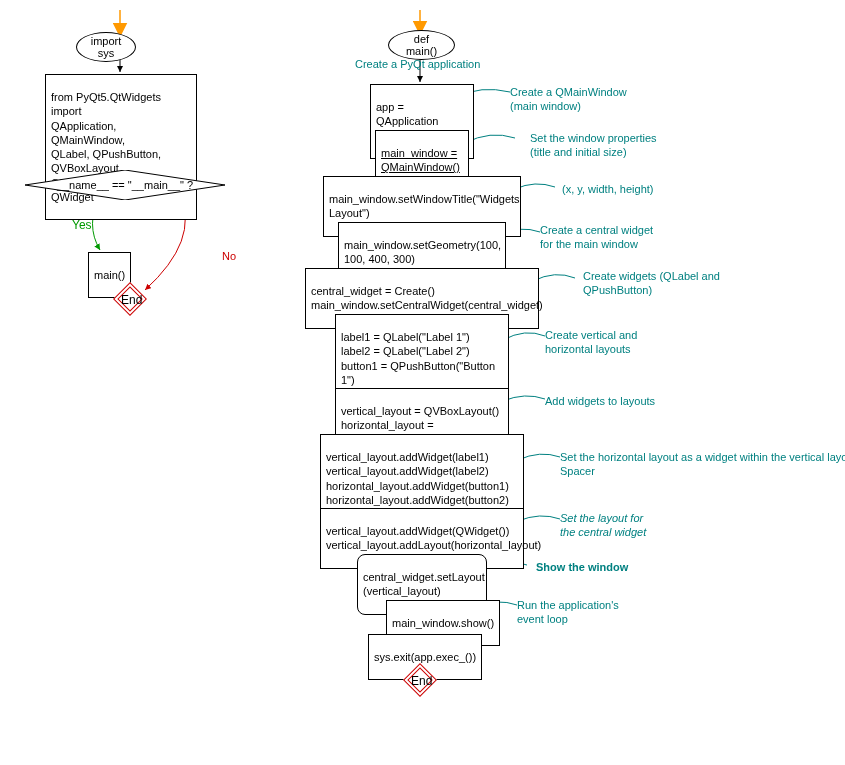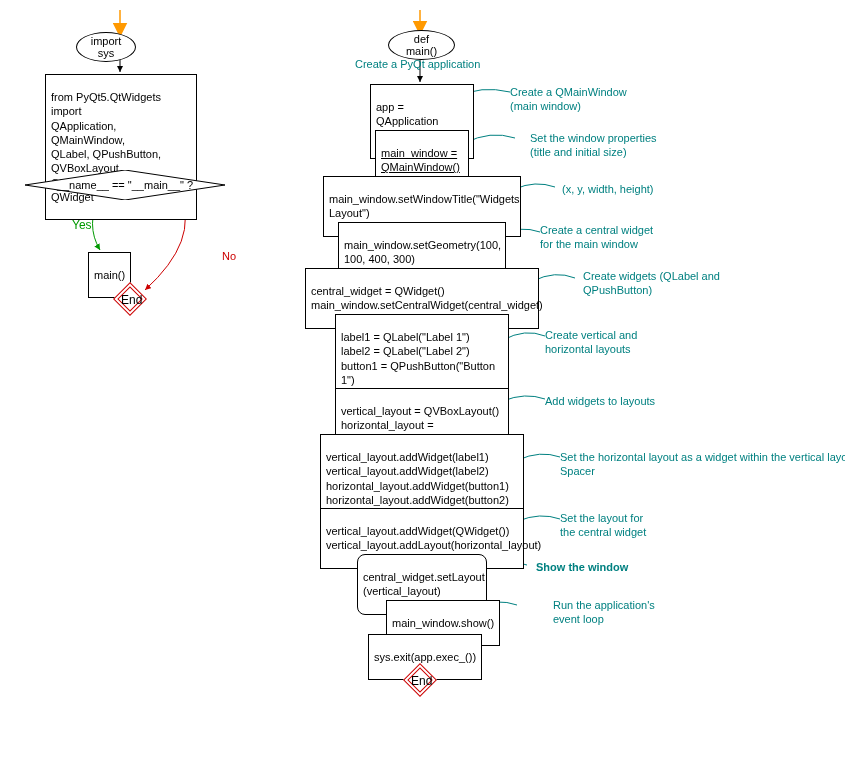--- a/index.html
+++ b/index.html
@@ -216,21 +216,21 @@
 <div class="annotation" style="left:555px; top:182px;margin-left:7px;">(x, y, width, height)</div>
 
 <div class="box" style="left:338px; top:222px; width:156px;">
   <span style="white-space:pre-line;">main_window.setGeometry(100,
 100, 400, 300)</span>
 </div>
 <div class="annotation" style="left:540px; top:223px; white-space:pre-line;">Create a central widget
 for the main window</div>
 
 <div class="box" style="left:305px; top:268px; width:222px;">
-  <span style="white-space:pre-line;">central_widget = QWidget()
+  <span style="white-space:pre-line;">central_widget = Create()
 main_window.setCentralWidget(central_widget)</span>
 </div>
 <div class="annotation" style="left:575px; top:269px; white-space:pre-line;margin-left:8px;">Create widgets (QLabel and
 QPushButton)</div>
 
 <div class="box" style="left:335px; top:314px; width:162px;">
   <span style="white-space:pre-line;">label1 = QLabel("Label 1")
 label2 = QLabel("Label 2")
 button1 = QPushButton("Button 1")
 button2 = QPushButton("Button 2")</span>
@@ -250,33 +250,33 @@
 horizontal_layout.addWidget(button1)
 horizontal_layout.addWidget(button2)</span>
 </div>
 <div class="annotation" style="left:560px; top:450px; white-space:pre-line;">Set the horizontal layout as a widget within the vertical layout
 Spacer</div>
 
 <div class="box" style="left:320px; top:508px; width:192px;">
   <span style="white-space:pre-line;margin-top:10px;">vertical_layout.addWidget(QWidget())
 vertical_layout.addLayout(horizontal_layout)</span>
 </div>
-<div class="annotation" style="left:560px; top:511px; white-space:pre-line;">Set the layout for
+<div class="annotation" style="left:560px; top:511px; white-space:pre-line;font-style:italic;">Set the layout for
 the central widget</div>
 
 <div class="box" style="left:357px; top:554px; width:118px;border-radius:8px;">
   <span style="white-space:pre-line;">central_widget.setLayout
 (vertical_layout)</span>
 </div>
 <div class="annotation" style="left:536px; top:560px;font-weight:bold;">Show the window</div>
 
 <div class="box" style="left:386px; top:600px;">
   <span>main_window.show()</span>
 </div>
-<div class="annotation" style="left:517px; top:598px; white-space:pre-line;margin-left:36px;">Run the application's
+<div class="annotation" style="left:517px; top:598px; white-space:pre-line;">Run the application's
 event loop</div>
 
 <div class="box" style="left:368px; top:634px;">
   <span>sys.exit(app.exec_())</span>
 </div>
 
 <div class="end-symbol" style="left:408px; top:668px;"></div>
 <div class="end-text" style="left:411px; top:674px;">End</div>
 
 </body></html>

